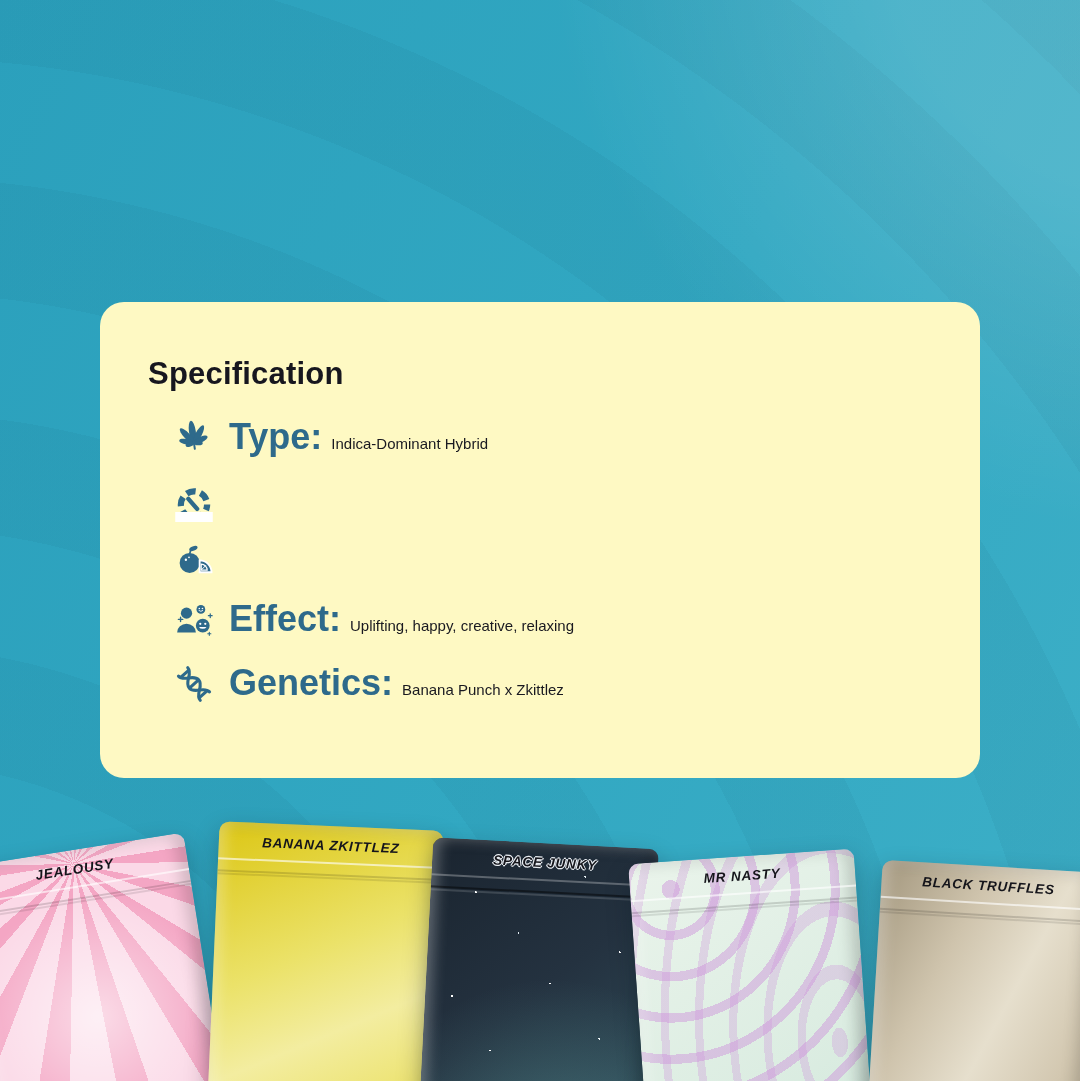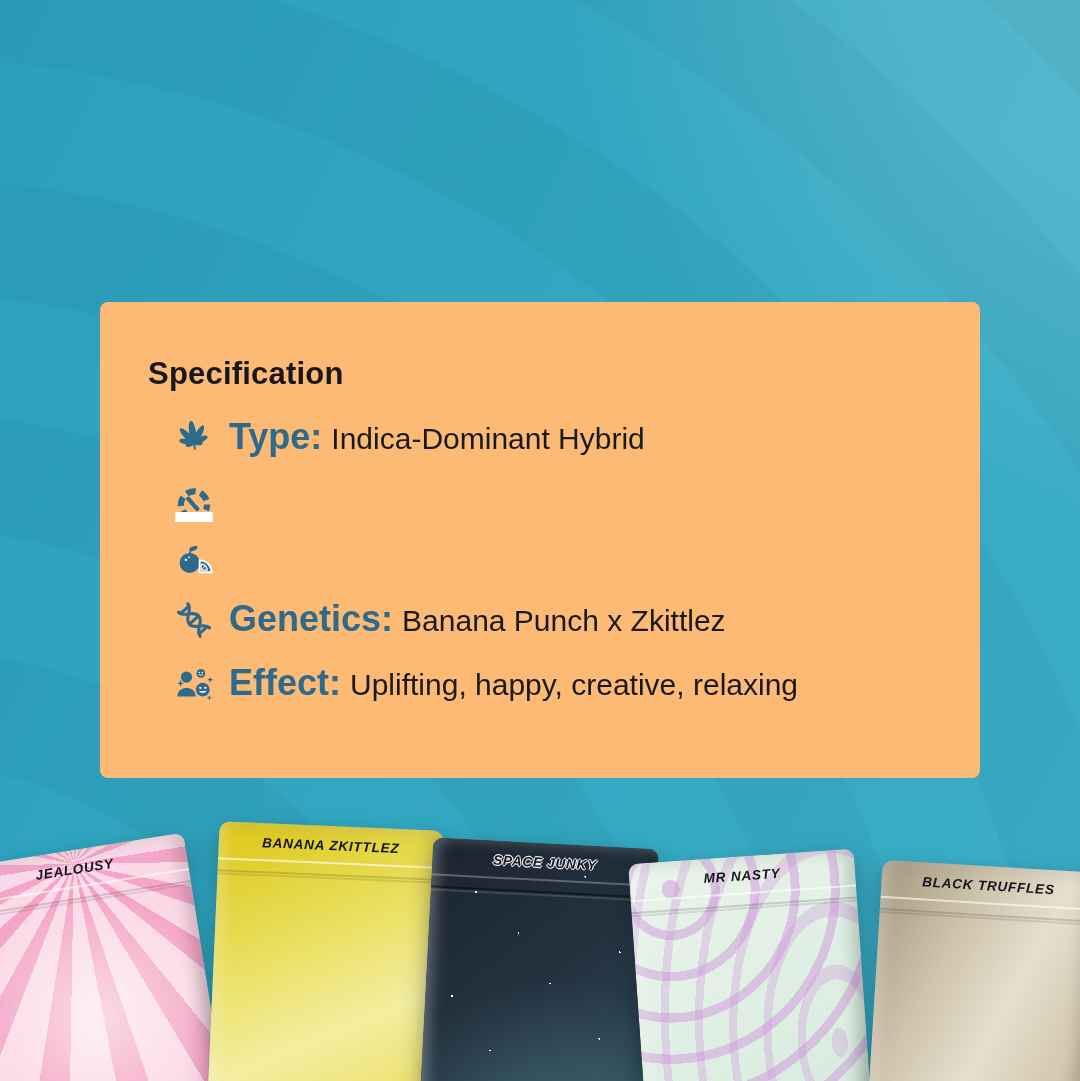--- a/index.html
+++ b/index.html
@@ -7,36 +7,36 @@
     width:1080px;height:1081px;position:relative;overflow:hidden;
     font-family:"Liberation Sans", sans-serif;
     background:
       radial-gradient(circle at 108% -8%, rgba(255,255,255,.14) 0 280px, rgba(255,255,255,0) 620px),
       repeating-radial-gradient(circle at -10% 114%, rgba(8,58,79,.05) 0 115px, rgba(8,58,79,0) 115px 235px),
       linear-gradient(115deg,#2ba0bc 0%,#32a8c2 55%,#3dafc7 100%);
   }
   
   .spec-card{
     position:absolute;left:100px;top:302px;width:880px;height:476px;
-    background:#fdba74;border-radius:8px;box-sizing:border-box;
+    background:#fef9c3;border-radius:24px;box-sizing:border-box;
     padding:54px 48px 0 48px;
   }
   .spec-title{
     font-size:31px;font-weight:700;color:#17171f;letter-spacing:.2px;
     margin:0 0 26px 0;
   }
   .spec-list{margin-left:26px;}
   .spec-row{display:flex;align-items:flex-start;margin-bottom:19px;}
   .spec-icon{
     flex:0 0 55px;width:55px;height:40px;color:#2e6a8b;
   }
   .spec-icon svg{width:40px;height:40px;display:block;}
   .spec-text{max-width:650px;line-height:38px;}
   .spec-label{font-size:36px;font-weight:700;color:#2e6a8b;margin-right:9px;}
-  .spec-value{font-size:30px;font-weight:400;color:#191920;}
+  .spec-value{font-size:15px;font-weight:400;color:#191920;}
   
   .bags{position:absolute;left:0;top:0;width:1080px;height:1081px;pointer-events:none;}
   .bag{
     position:absolute;width:226px;height:350px;border-radius:10px 10px 0 0;
     overflow:hidden;box-shadow:0 10px 24px rgba(0,20,30,.28),
       inset 6px 0 14px rgba(255,255,255,.30), inset -8px 0 16px rgba(0,0,0,.18);
   }
   .bag:nth-of-type(1){left:-14px;top:848px;transform:rotate(-9deg);}
   .bag:nth-of-type(2){left:212px;top:826px;transform:rotate(2.5deg);width:224px;}
   .bag:nth-of-type(3){left:424px;top:843px;transform:rotate(3deg);}
@@ -134,37 +134,20 @@
     <circle cx="25" cy="35" r="16"></circle>
     <path d="M25 21 q1 -7 6 -10" fill="none" stroke="currentColor" stroke-width="2.6" stroke-linecap="round"></path>
     <ellipse cx="31" cy="12" rx="7" ry="3.6" transform="rotate(-22 31 12)"></ellipse>
     <circle cx="19" cy="30" r="1.9" fill="#ffffff"></circle>
     <circle cx="24" cy="26" r="1.4" fill="#ffffff"></circle>
     <path d="M41 50 L41 31 A 19 19 0 0 1 60 50 Z" stroke="#ffffff" stroke-width="3"></path>
     <path d="M43.5 46.5 L43.5 37 A 9.5 9.5 0 0 1 53 46.5 Z" fill="none" stroke="#ffffff" stroke-width="2"></path>
     <line x1="44" y1="46" x2="51" y2="39" stroke="#ffffff" stroke-width="1.6"></line>
   </svg>
 </span>
-  </div>
-
-  <div class="spec-row">
-    <span class="spec-icon">
-  <svg viewBox="0 0 64 64" fill="none" stroke="currentColor" stroke-width="5" stroke-linecap="round">
-    <g transform="rotate(-42 32 32)">
-      <path d="M22 6 C22 19 42 19 42 32 C42 45 22 45 22 58"></path>
-      <path d="M42 6 C42 19 22 19 22 32 C22 45 42 45 42 58"></path>
-      <line x1="25" y1="10" x2="39" y2="10"></line>
-      <line x1="24" y1="32" x2="40" y2="32"></line>
-      <line x1="25" y1="54" x2="39" y2="54"></line>
-    </g>
-  </svg>
-</span>
-    <div class="spec-text">
-      <span class="spec-label">Genetics:</span><span class="spec-value">Banana Punch x Zkittlez</span>
-    </div>
   </div>
 
   <div class="spec-row">
     <span class="spec-icon">
   <svg viewBox="0 0 64 64" fill="currentColor">
     <circle cx="20" cy="21" r="9"></circle>
     <path d="M5 52 a15 14 0 0 1 30 0 Z"></path>
     <circle cx="43" cy="15" r="7"></circle>
     <circle cx="40.5" cy="13.5" r="1.3" fill="#ffffff"></circle>
     <circle cx="45.5" cy="13.5" r="1.3" fill="#ffffff"></circle>
@@ -175,20 +158,37 @@
     <path d="M40 43 a6.5 5 0 0 0 12 0 Z" fill="#ffffff"></path>
     <path d="M7 31 h7 M10.5 27.5 v7" stroke="currentColor" stroke-width="2.2" stroke-linecap="round"></path>
     <path d="M55 25 h6 M58 22 v6" stroke="currentColor" stroke-width="2" stroke-linecap="round"></path>
     <path d="M54 54 h5 M56.5 51.5 v5" stroke="currentColor" stroke-width="1.8" stroke-linecap="round"></path>
   </svg>
 </span>
     <div class="spec-text">
       <span class="spec-label">Effect:</span><span class="spec-value">Uplifting, happy, creative, relaxing</span>
     </div>
   </div>
+
+  <div class="spec-row">
+    <span class="spec-icon">
+  <svg viewBox="0 0 64 64" fill="none" stroke="currentColor" stroke-width="5" stroke-linecap="round">
+    <g transform="rotate(-42 32 32)">
+      <path d="M22 6 C22 19 42 19 42 32 C42 45 22 45 22 58"></path>
+      <path d="M42 6 C42 19 22 19 22 32 C22 45 42 45 42 58"></path>
+      <line x1="25" y1="10" x2="39" y2="10"></line>
+      <line x1="24" y1="32" x2="40" y2="32"></line>
+      <line x1="25" y1="54" x2="39" y2="54"></line>
+    </g>
+  </svg>
+</span>
+    <div class="spec-text">
+      <span class="spec-label">Genetics:</span><span class="spec-value">Banana Punch x Zkittlez</span>
+    </div>
+  </div>
 </div>
 </div>
 
 <div class="bags">
   <div class="bag theme-pink">
     <div class="strain-label">JEALOUSY</div>
     <div class="bag-zipper"></div>
 
   </div>
 

